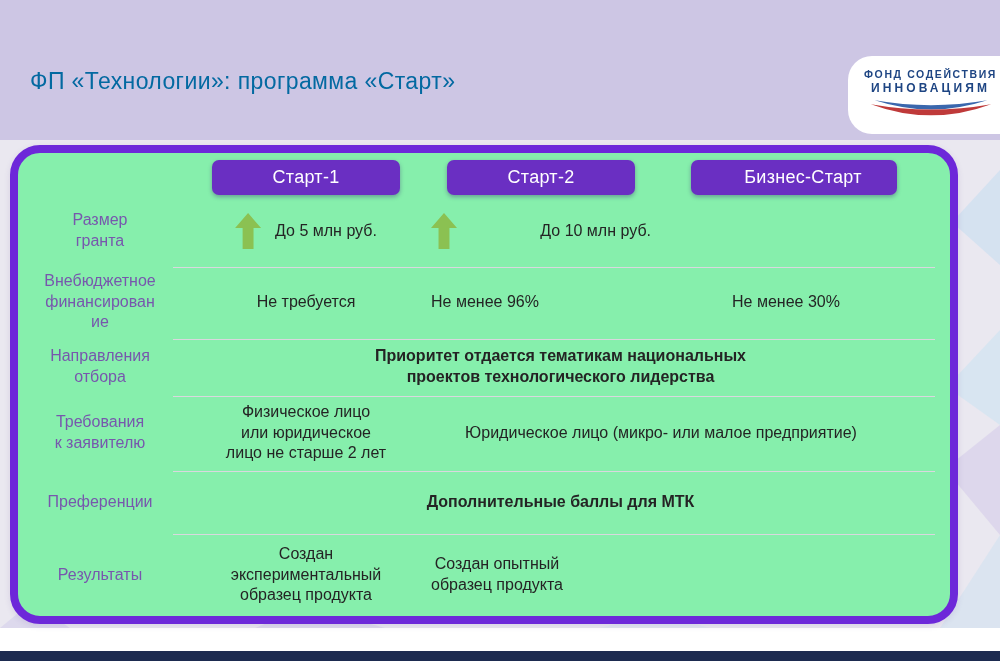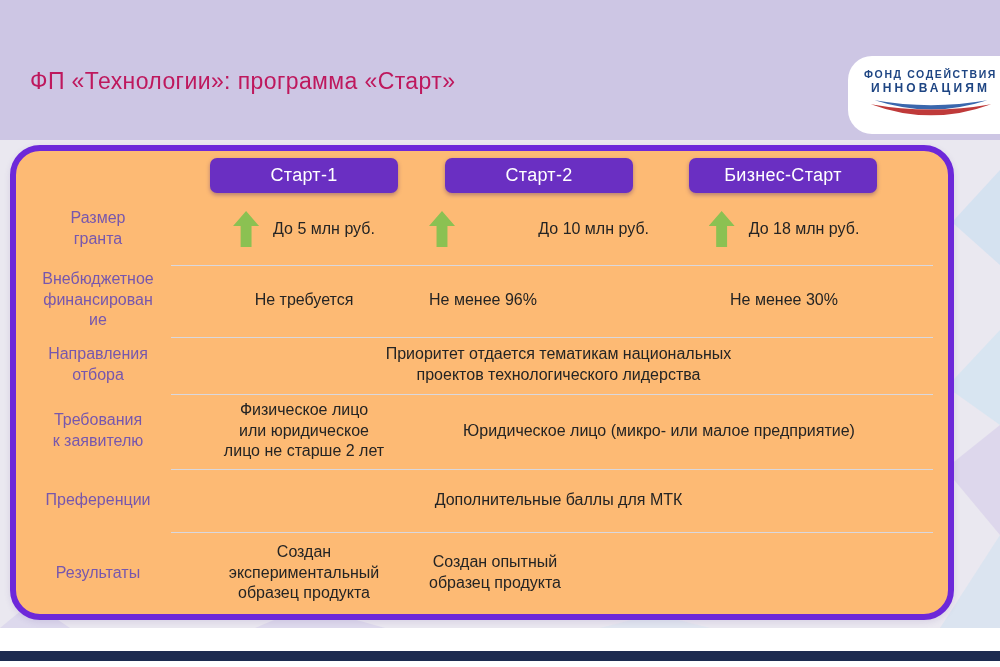--- a/index.html
+++ b/index.html
@@ -2,21 +2,21 @@
 <html><head>
 <meta charset="utf-8">
 <style>
   html,body { margin:0; padding:0; background:#ffffff; }
   .stage {
     position:relative; width:1000px; height:667px; overflow:hidden;
     font-family:"Liberation Sans", sans-serif; background:#ffffff;
   }
   
   .top-band { position:absolute; left:0; top:0; width:1000px; height:140px; background:#cdc6e4; }
-  .page-title { position:absolute; left:30px; top:68px; font-size:23px; color:#be185d; letter-spacing:.4px; }
+  .page-title { position:absolute; left:30px; top:68px; font-size:23px; color:#0369a1; letter-spacing:.4px; }
 
   
   .logo-blob {
     position:absolute; right:0; top:56px; width:152px; height:78px; background:#ffffff;
     border-radius:24px 0 0 24px; display:flex; flex-direction:column; align-items:center;
     justify-content:center; padding-left:13px; box-sizing:border-box;
   }
   .logo-l1 { font-size:10.5px; font-weight:bold; color:#1e4583; letter-spacing:1.6px; white-space:nowrap; }
   .logo-l2 { font-size:12px; font-weight:bold; color:#1e4583; letter-spacing:3.1px; margin-top:1px; white-space:nowrap; }
   .logo-swoosh { margin-top:2px; }
@@ -32,46 +32,46 @@
   .sh-f { left:255px; top:466px; width:130px; height:22px; background:#ddd8ec; clip-path:polygon(0 100%,100% 100%,40% 0); opacity:.9; }
   .sh-g { left:600px; top:474px; width:110px; height:14px; background:#e0e5f0; clip-path:polygon(0 100%,100% 100%,50% 0); opacity:.9; }
 
   
   .footer { position:absolute; left:0; top:628px; width:1000px; height:39px; background:#ffffff; }
   .footer-bar { position:absolute; left:0; top:23px; width:1000px; height:10px; background:#1d2b50; }
 
   
   .card {
     position:absolute; left:10px; top:145px; width:932px; height:463px;
-    background:#fdba74; border:6px solid #6d28d9; border-radius:30px;
+    background:#86efac; border:8px solid #6d28d9; border-radius:30px;
     box-shadow:0 2px 6px rgba(80,50,140,.12);
   }
   .prog-btn {
     position:absolute; top:7px; width:188px; height:35px; background:#6a2fc2;
     border-radius:7px; color:#ffffff; font-size:18px; display:flex; align-items:center;
     justify-content:center; letter-spacing:.3px; box-shadow:0 2px 4px rgba(50,15,110,.35);
   }
-  .btn1 { left:194px; } .btn2 { left:429px; } .btn3 { left:673px; }
+  .btn1 { left:194px; } .btn2 { left:429px; } .btn3 { left:673px;padding-left:18px; }
 
   .row-label {
     position:absolute; left:4px; width:156px; display:flex; align-items:center; justify-content:center;
     text-align:center; color:#7757ad; font-size:16px; line-height:1.3; white-space:pre-line;
   }
   .cell {
     position:absolute; display:flex; align-items:center; justify-content:center; text-align:center;
     color:#242424; font-size:16px; line-height:1.3; white-space:pre-line;
   }
   .c1 { left:178px; width:220px; } .c2 { left:413px; width:220px;justify-content:space-between; } .c3 { left:658px; width:220px; }
   .r1 { top:45px;  height:66px; }
   .r2 { top:114px; height:70px; }
   .r3 { top:186px; height:56px; }
   .r4 { top:243px; height:74px; }
   .r5 { top:318px; height:62px; }
   .r6 { top:381px; height:82px; }
-  .span-all  { left:170px; width:745px; }
+  .span-all  { left:170px; width:745px;font-weight:bold; }
   .span-23   { left:408px; width:470px; }
   .divider { position:absolute; left:155px; width:762px; height:1px; background:#d9d8de; }
   .dv1 { top:114px; } .dv2 { top:186px; } .dv3 { top:243px; } .dv4 { top:318px; } .dv5 { top:381px; }
 
   .grant-cell { gap:14px; }
   .up-arrow {
     width:26px; height:36px; background:#8bc152; flex:0 0 auto;
     clip-path:polygon(50% 0,100% 42%,71% 42%,71% 100%,29% 100%,29% 42%,0 42%);
   }
 </style>
@@ -116,24 +116,20 @@
     <div class="row-label r1">Размер
 гранта</div>
     <div class="cell c1 r1 grant-cell">
       <span class="up-arrow"></span>
       <span>До 5 млн руб.</span>
     </div>
     <div class="cell c2 r1 grant-cell">
       <span class="up-arrow"></span>
       <span>До 10 млн руб.</span>
     </div>
-    <div class="cell c3 r1 grant-cell">
-      <span class="up-arrow"></span>
-      <span>До 18 млн руб.</span>
-    </div>
 
     <div class="divider dv1"></div>
 
     <div class="row-label r2">Внебюджетное
 финансирован
 ие</div>
     <div class="cell c1 r2">Не требуется</div>
     <div class="cell c2 r2">Не менее 96%</div>
     <div class="cell c3 r2">Не менее 30%</div>
 

